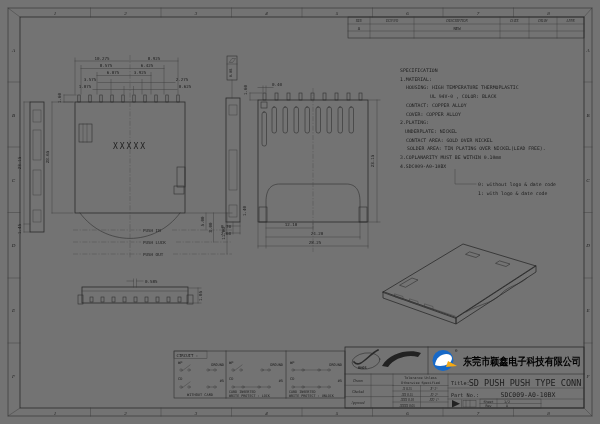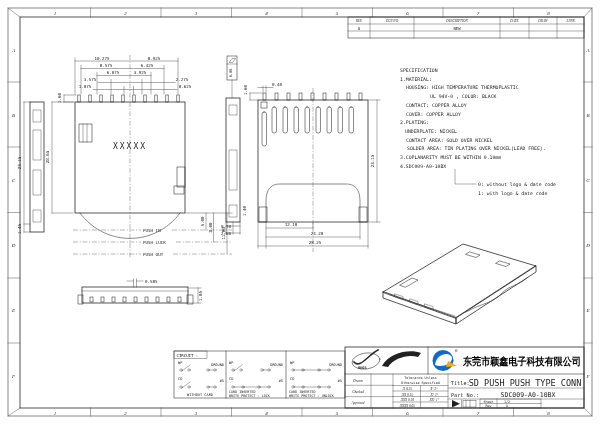--- a/index.html
+++ b/index.html
@@ -1,16 +1,16 @@
 <!DOCTYPE html>
 <html><head>
 <meta charset="utf-8">
 <style>
   html,body{margin:0;padding:0;background:#e8e8e8;}
-  #sheet{position:relative;width:600px;height:424px;background:#ffffff;overflow:hidden;
+  #sheet{position:relative;width:600px;height:424px;background:#737373;overflow:hidden;
          font-family:"DejaVu Sans",sans-serif;}
   svg{position:absolute;left:0;top:0;}
   
   .l  {stroke:#2b2b2b;stroke-width:0.8;fill:none;stroke-linecap:square;}
   .lm {stroke:#2b2b2b;stroke-width:0.55;fill:none;stroke-linecap:square;}
   .lt {stroke:#3a3a3a;stroke-width:0.42;fill:none;stroke-linecap:square;}
   .cl {stroke:#4a4a4a;stroke-width:0.4;fill:none;stroke-dasharray:5 1.6 1.2 1.6;}
   .blk{fill:#222;stroke:none;}
   
   text{fill:#1d1d1d;font-family:"DejaVu Sans Mono","DejaVu Sans",monospace;}

